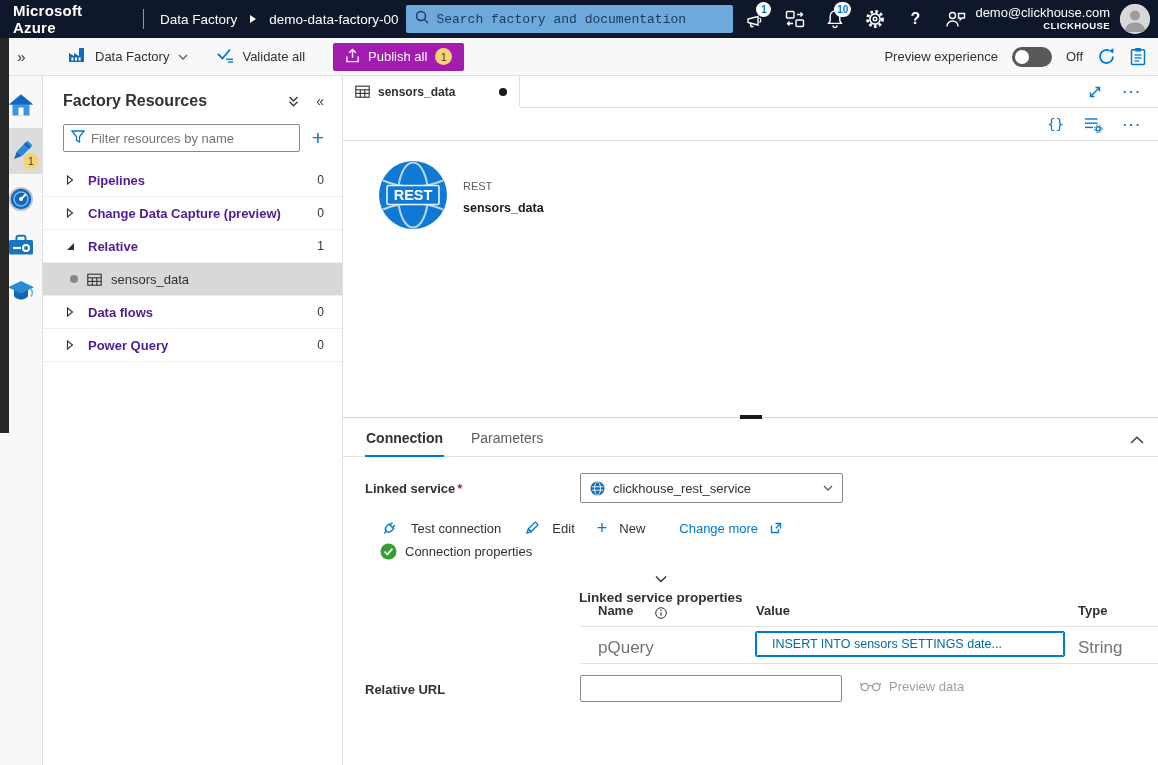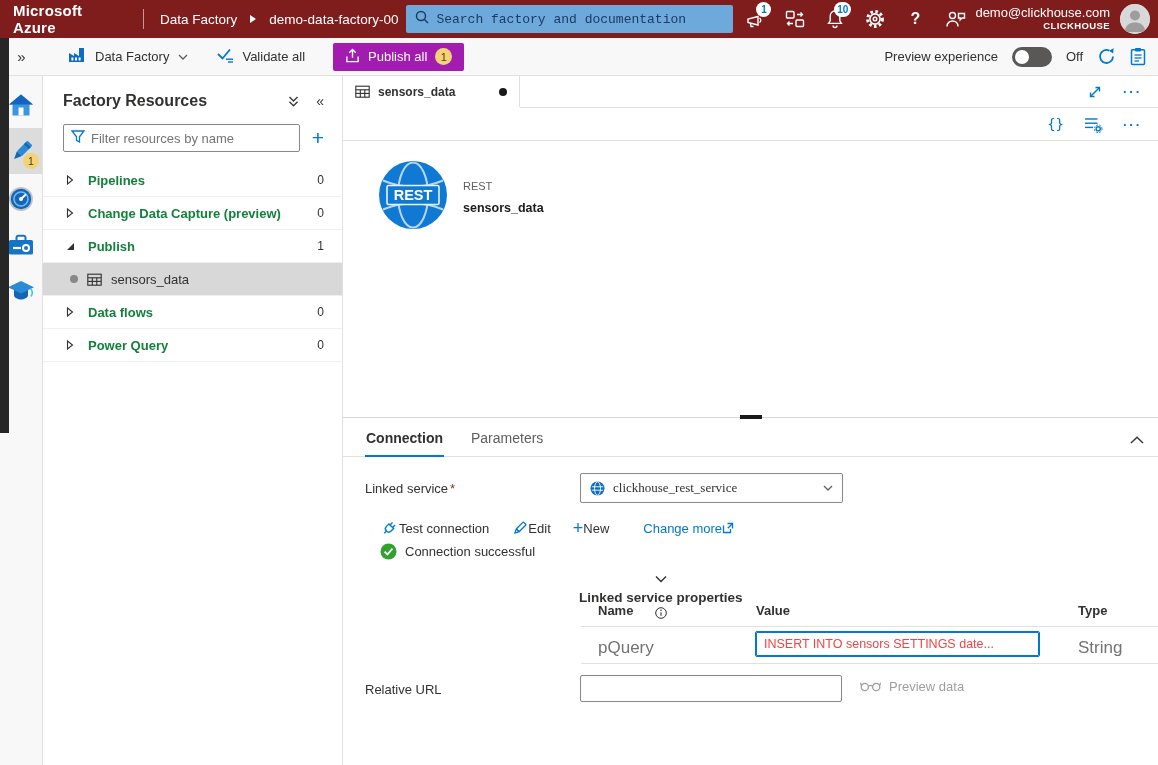--- a/index.html
+++ b/index.html
@@ -1,20 +1,20 @@
 <!DOCTYPE html>
 <html><head>
 <meta charset="utf-8">
 <style>
   * { margin:0; padding:0; box-sizing:border-box; }
   body { font-family:"Liberation Sans", sans-serif; background:#fff; }
   .app { position:relative; width:1158px; height:765px; overflow:hidden; background:#fff; }
 
   
-  .topbar { height:38px; background:#7f1d1d; display:flex; align-items:center; color:#fff; }
+  .topbar { height:38px; background:#0f172a; display:flex; align-items:center; color:#fff; }
   .brand { font-size:15px; font-weight:700; padding:0 18px 0 13px; letter-spacing:.2px; }
   .tb-divider { width:1px; height:20px; background:rgba(255,255,255,.55); margin-right:16px; }
   .crumb { font-size:13.5px; display:flex; align-items:center; gap:12px; white-space:nowrap; }
   .crumb .sep { display:flex; align-items:center; }
   .searchbox { width:327px; height:28px; background:#6ea9dc; border-radius:2px; display:flex; align-items:center; padding:0 9px; gap:7px; margin-left:8px; flex:none; }
   .searchbox input { flex:1; border:none; outline:none; background:transparent; font-size:13px; color:#16355a; font-family:Liberation Mono, monospace; }
   .searchbox input::placeholder { color:#1c3c61; opacity:1; }
   .tb-icons { display:flex; align-items:center; margin-left:2px; }
   .tb-icon { position:relative; width:40px; height:38px; display:flex; align-items:center; justify-content:center; cursor:pointer; }
   .tb-badge { position:absolute; top:2px; right:4px; min-width:15px; height:15px; padding:0 3px; border-radius:8px; background:#fff; color:#0078d4; font-size:10px; font-weight:700; display:flex; align-items:center; justify-content:center; }
@@ -50,21 +50,21 @@
   .exp-title { font-size:16px; font-weight:700; color:#323130; flex:1; }
   .exp-head .hicon { margin-left:16px; cursor:pointer; display:flex; color:#3b3a39; font-size:14px; }
   .filter-row { display:flex; align-items:center; padding:10px 18px 8px 20px; gap:12px; }
   .filter-box { flex:1; height:28px; border:1px solid #8a8886; border-radius:2px; display:flex; align-items:center; padding:0 7px; gap:6px; background:#fff; }
   .filter-box input { flex:1; border:none; outline:none; font-size:13px; color:#323130; font-family:"Liberation Sans", sans-serif; }
   .filter-box input::placeholder { color:#767574; opacity:1; }
   .add-btn { color:#0078d4; font-size:21px; font-weight:400; line-height:1; cursor:pointer; padding-bottom:2px; }
   .tree { margin-top:4px; }
   .tree-row { height:33px; display:flex; align-items:center; border-bottom:1px solid #efefef; padding:0 18px 0 23px; cursor:pointer; }
   .tree-row .tw { width:22px; display:flex; align-items:center; }
-  .tree-row .tl { font-size:13px; font-weight:700; color:#15803d; flex:1; white-space:nowrap; overflow:hidden; }
+  .tree-row .tl { font-size:13px; font-weight:700; color:#4c1d95; flex:1; white-space:nowrap; overflow:hidden; }
   .tree-row .tc { font-size:12px; color:#323130; }
   .tree-child { height:33px; display:flex; align-items:center; gap:9px; background:#d8d8d8; border-bottom:1px solid #efefef; padding-left:27px; cursor:pointer; }
   .tree-child .cl { font-size:13px; color:#323130; }
 
   
   .canvas { flex:1; display:flex; flex-direction:column; min-width:0; }
   .tabstrip { height:32px; border-bottom:1px solid #e0e0e0; display:flex; align-items:stretch; }
   .doc-tab { width:177px; background:#fff; border-right:1px solid #e0e0e0; display:flex; align-items:center; gap:8px; padding:0 12px; box-shadow:0 1px 0 0 #ffffff; cursor:pointer; }
   .doc-tab .tname { font-size:12px; font-weight:700; color:#323130; flex:1; }
   .dirty-dot { width:8px; height:8px; border-radius:50%; background:#1a1a1a; }
@@ -83,36 +83,36 @@
 
   
   .props { height:348px; flex:none; border-top:1px solid #d6d6d6; display:flex; flex-direction:column; position:relative; background:#fff; }
   .props-tabs { height:39px; border-bottom:1px solid #e0e0e0; display:flex; align-items:flex-end; padding-left:22px; gap:26px; position:relative; }
   .ptab { font-size:14px; color:#605e5c; padding:0 1px 9px; cursor:pointer; border-bottom:2.5px solid transparent; margin-bottom:-1px; }
   .ptab.active { color:#323130; font-weight:700; border-bottom-color:#0078d4; }
   .panel-collapse { position:absolute; right:14px; top:12px; cursor:pointer; }
   .props-content { flex:1; position:relative; font-size:13px; color:#323130; }
 
   .abs { position:absolute; }
-  .field-label { font-size:13px; font-weight:400; color:#323130; }
+  .field-label { font-size:13px; font-weight:700; color:#323130; }
   .req { color:#a4262c; margin-left:2px; }
-  .dropdown { left:237px; top:16px; width:263px; height:30px; border:1px solid #8a8886; border-radius:2px; display:flex; align-items:center; gap:8px; padding:0 9px; cursor:pointer; background:#fff;font-family:Liberation Serif, serif; }
+  .dropdown { left:237px; top:16px; width:263px; height:30px; border:1px solid #8a8886; border-radius:2px; display:flex; align-items:center; gap:8px; padding:0 9px; cursor:pointer; background:#fff; }
   .dd-text { flex:1; font-size:13px; color:#323130; }
   .actions-row { left:37px; top:58px; height:26px; display:flex; align-items:center; }
-  .act { display:flex; align-items:center; gap:0; cursor:pointer; color:#323130; }
+  .act { display:flex; align-items:center; gap:12px; cursor:pointer; color:#323130; }
   .act + .act { margin-left:22px; }
   .link { color:#0078d4; cursor:pointer; }
   .status-row { left:37px; top:86px; display:flex; align-items:center; gap:8px; }
   .lsprops-head { left:236px; top:118px; display:flex; align-items:center; gap:7px; cursor:pointer;flex-direction:column; }
   .lsprops-title { font-size:13.5px; font-weight:700; color:#323130; }
   .info-sup { position:relative; top:-5px; }
   .th { font-size:13px; font-weight:700; color:#323130; }
   .hr { height:1px; background:#e0e0e0; left:238px; width:907px; }
   .cell { font-size:17px; color:#737373; }
-  .val-input { left:412px; top:174px; width:285px; height:26px; border:1px solid #0078d4; outline:1px solid #0078d4; outline-offset:-2px; border-radius:2px; font-size:12.5px; color:#ef4444; padding:0 8px; font-family:"Liberation Sans", sans-serif; }
+  .val-input { left:412px; top:174px; width:310px; height:26px; border:1px solid #0078d4; outline:1px solid #0078d4; outline-offset:-2px; border-radius:2px; font-size:12.5px; color:#0369a1; padding:0 16px; font-family:"Liberation Sans", sans-serif; }
   .url-input { left:237px; top:218px; width:262px; height:27px; border:1px solid #8a8886; border-radius:2px; font-size:13px; padding:0 8px; font-family:"Liberation Sans", sans-serif; outline:none; }
   .preview-row { left:517px; top:222px; display:flex; align-items:center; gap:8px; color:#a19f9d; }
 </style>
 </head>
 <body>
 
 <div class="app">
 
   <header class="topbar">
     <div class="brand">Microsoft Azure</div>
@@ -339,21 +339,21 @@
             </span>
           <span class="tl">Change Data Capture (preview)</span>
           <span class="tc">0</span>
         </div>
         <div class="tree-row">
           <span class="tw">
               <svg width="9" height="9" viewBox="0 0 9 9">
                 <path d="M8 1 V8 H1 Z" fill="#323130"></path>
               </svg>
             </span>
-          <span class="tl">Publish</span>
+          <span class="tl">Relative</span>
           <span class="tc">1</span>
         </div>
         <div class="tree-child">
           <span style="display:flex;">
               <svg width="8" height="8">
                 <circle cx="4" cy="4" r="4" fill="#8a8886"></circle>
               </svg>
             </span>
           <span style="display:flex;">
             <svg width="15" height="13" viewBox="0 0 15 13" fill="none" stroke="#323130" stroke-width="1.1">
@@ -520,21 +520,21 @@
             </span>
           </div>
 
           <div class="abs status-row">
             <span style="display:flex;">
               <svg width="17" height="17" viewBox="0 0 17 17">
                   <circle cx="8.5" cy="8.5" r="8" fill="#34a034"></circle>
                   <path d="M4.6 8.7 L7.4 11.5 L12.4 5.7" fill="none" stroke="#fff" stroke-width="1.8"></path>
                 </svg>
             </span>
-            <span>Connection successful</span>
+            <span>Connection properties</span>
           </div>
 
           <div class="abs lsprops-head">
             <svg width="12" height="8" viewBox="0 0 12 8">
                 <path d="M1 1.5 L6 6.5 L11 1.5" fill="none" stroke="#323130" stroke-width="1.4"></path>
               </svg>
             <span class="lsprops-title">Linked service properties</span>
             <span class="info-sup">
               <svg width="12" height="12" viewBox="0 0 12 12">
                   <circle cx="6" cy="6" r="5.3" fill="none" stroke="#323130" stroke-width="1"></circle>

